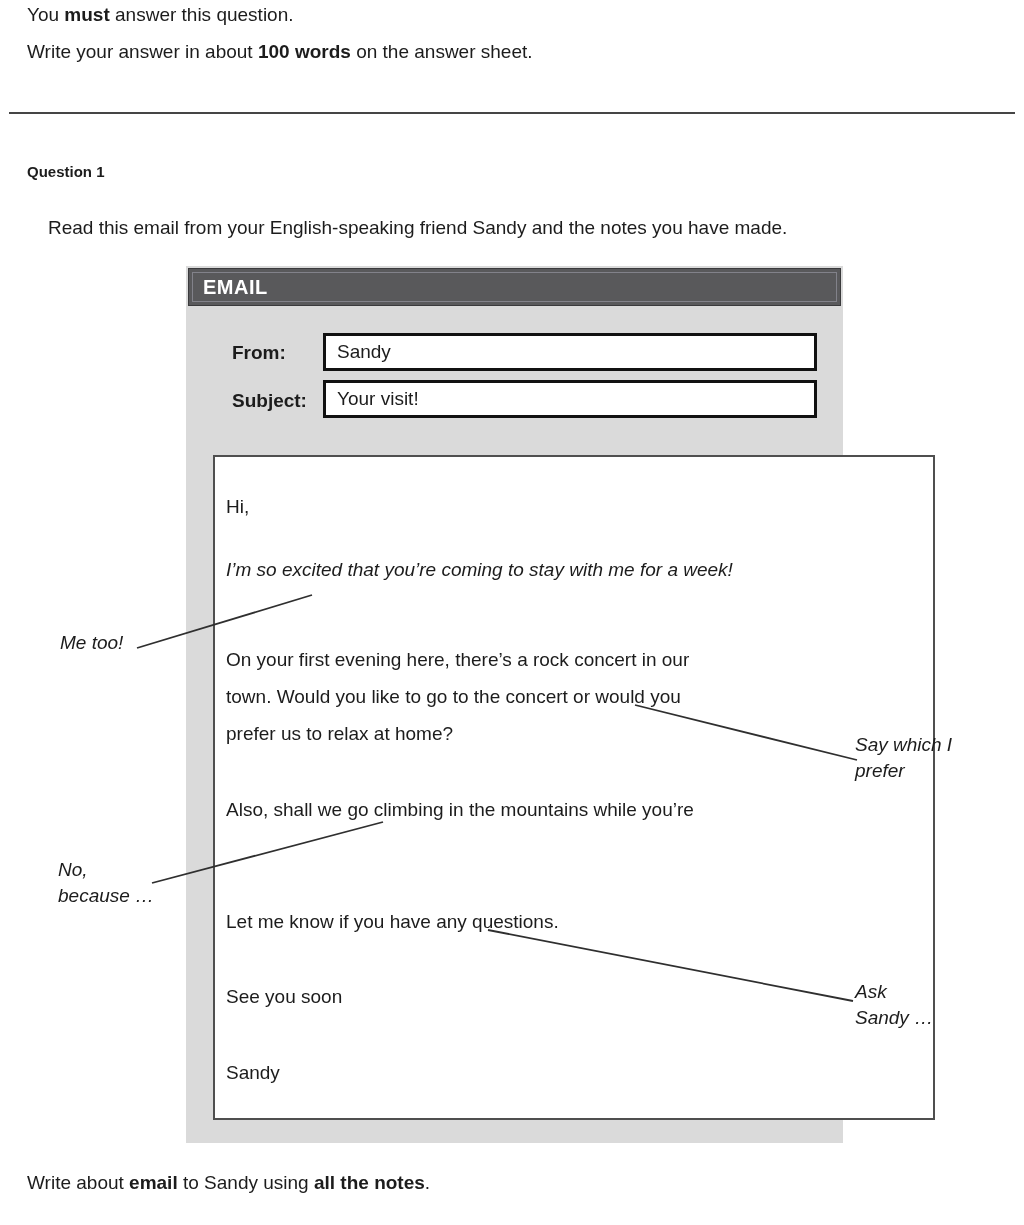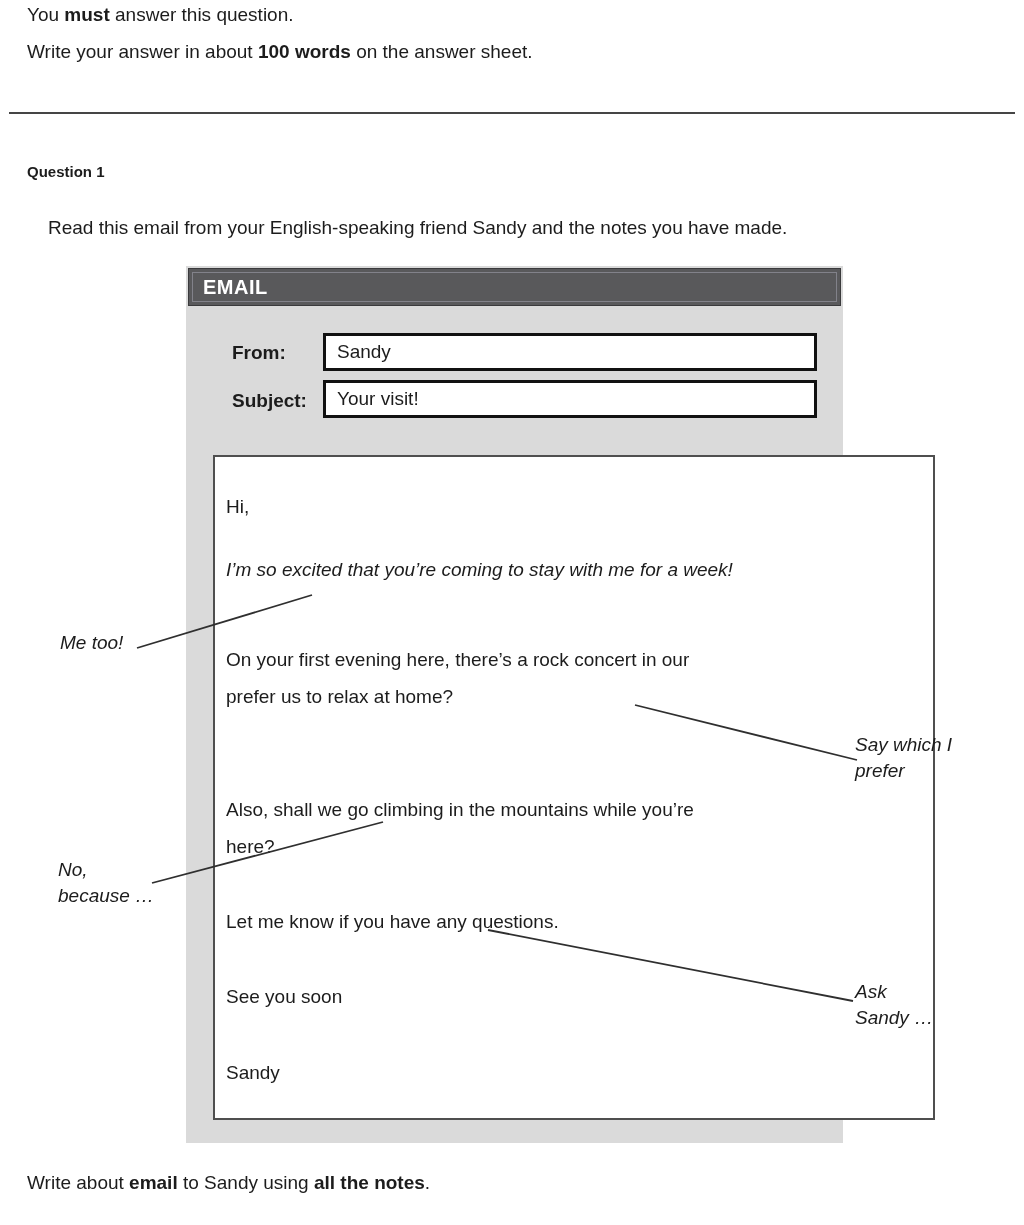--- a/index.html
+++ b/index.html
@@ -121,25 +121,25 @@
 
     <div class="email-body-box">
       <div class="para p1">
         <div class="line">Hi,</div>
       </div>
       <div class="para p2">
         <div class="line">I’m so excited that you’re coming to stay with me for a week!</div>
       </div>
       <div class="para p3">
         <div class="line">On your first evening here, there’s a rock concert in our</div>
+        <div class="line">town. Would you like to go to the concert or would you</div>
         <div class="line">prefer us to relax at home?</div>
       </div>
       <div class="para p4">
         <div class="line">Also, shall we go climbing in the mountains while you’re</div>
-        <div class="line">here?</div>
       </div>
       <div class="para p5">
         <div class="line">Let me know if you have any questions.</div>
       </div>
       <div class="para p6">
         <div class="line">See you soon</div>
       </div>
       <div class="para p7">
         <div class="line">Sandy</div>
       </div>

